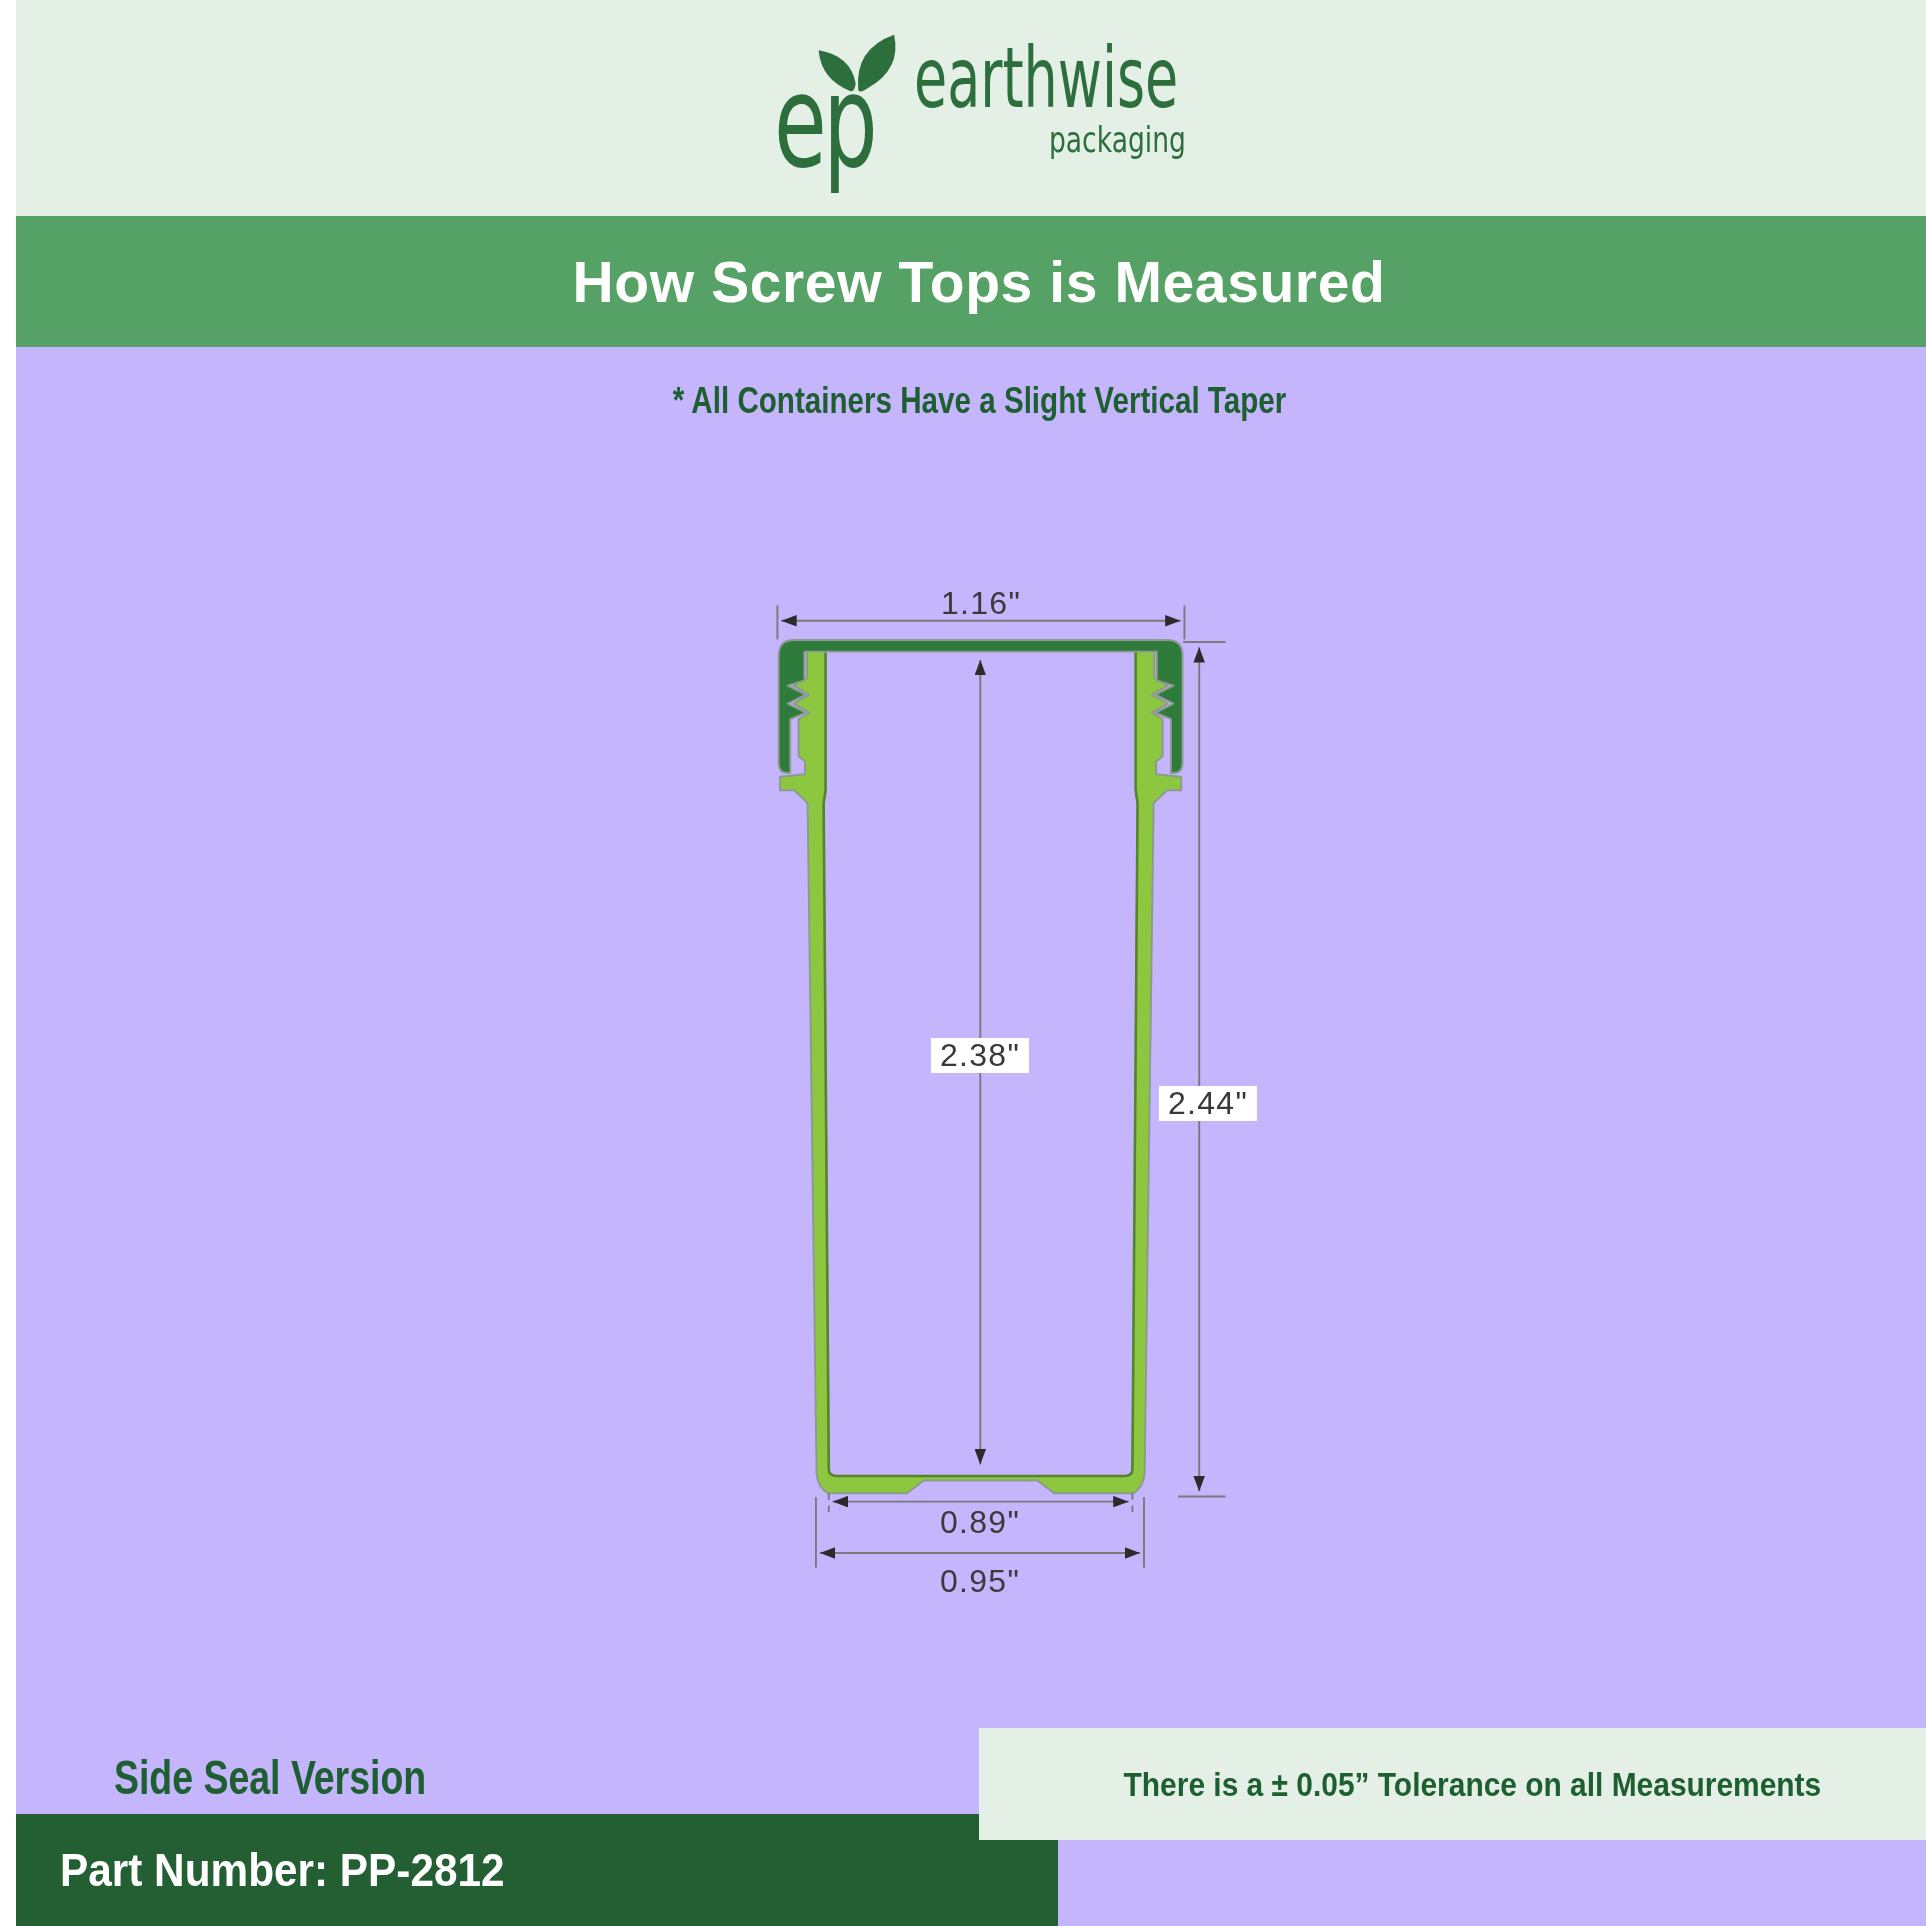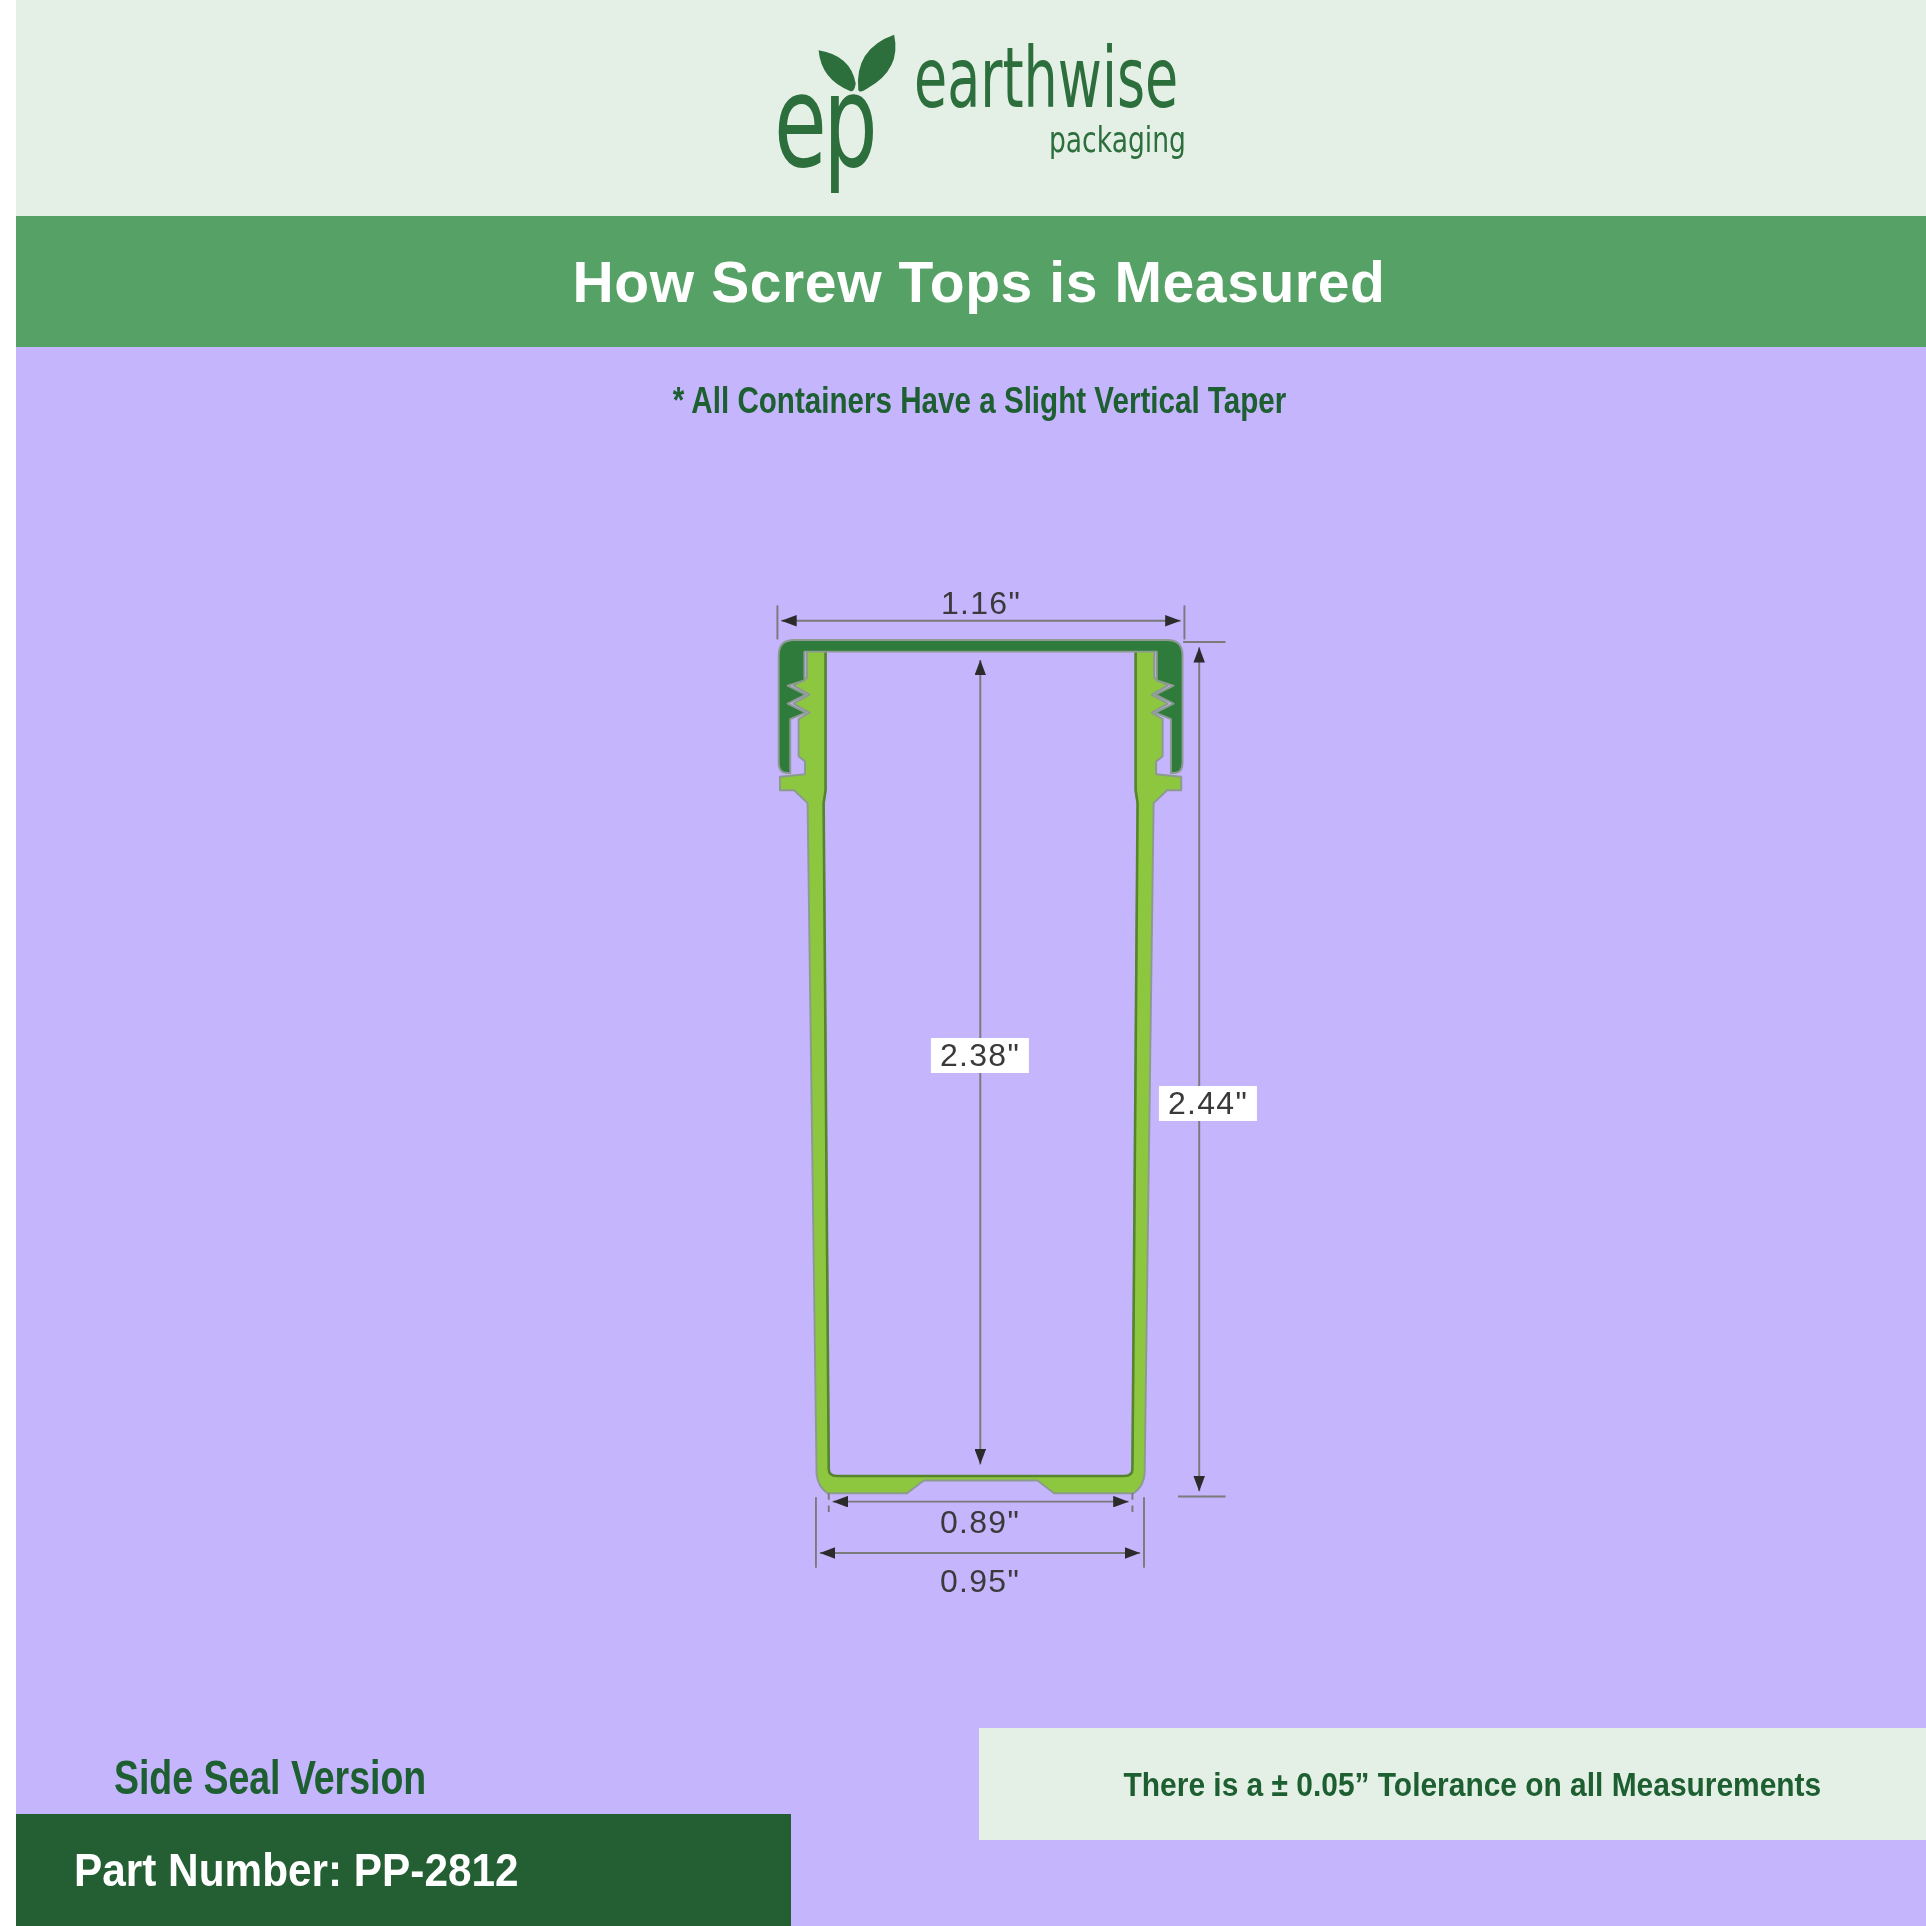--- a/index.html
+++ b/index.html
@@ -66,22 +66,22 @@
     position:absolute;font-size:32px;line-height:1.1;color:var(--dim-text-color);
     letter-spacing:1.3px;white-space:nowrap;transform:translateX(-50%);
   }
   .dim-label.bg{background:#ffffff;padding:0 9px;}
   
   .side-seal-label{
     position:absolute;left:98px;top:1750px;font-size:48px;font-weight:bold;color:var(--dark-green-text);
     transform:scaleX(.78);transform-origin:left top;white-space:nowrap;
   }
   .footer-bar-left{
-    position:absolute;left:0;top:1814px;width:775px;height:112px;background:var(--footer-bar-green);
-    display:flex;align-items:center;padding-left:58px;box-sizing:border-box;
+    position:absolute;left:0;top:1814px;width:1042px;height:112px;background:var(--footer-bar-green);
+    display:flex;align-items:center;padding-left:44px;box-sizing:border-box;
   }
   .part-number-label{
     color:var(--part-number-text-color);font-size:46px;font-weight:bold;white-space:nowrap;
     transform:scaleX(.92);transform-origin:left center;
   }
   .footer-bar-right{
     position:absolute;left:963px;top:1728px;width:963px;height:112px;background:var(--mint-bg);
     display:flex;align-items:center;justify-content:center;padding-left:12px;
   }
   .tolerance-note{

